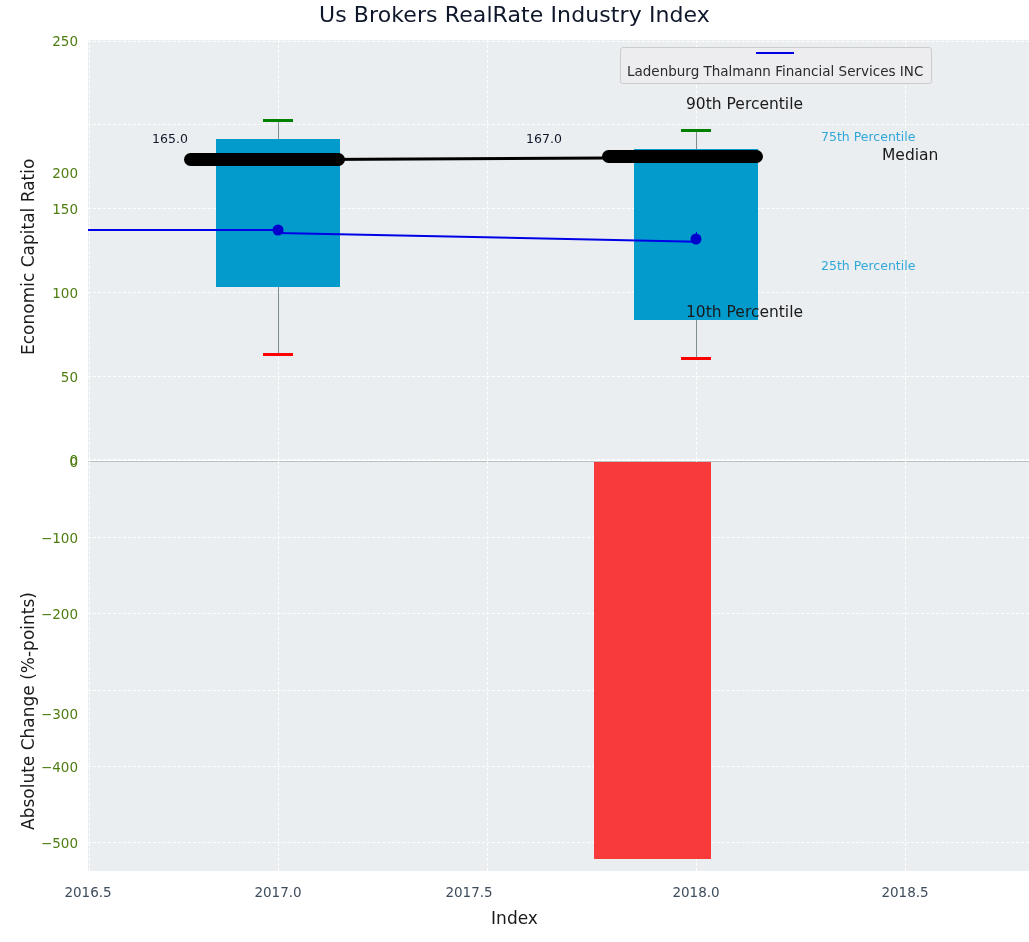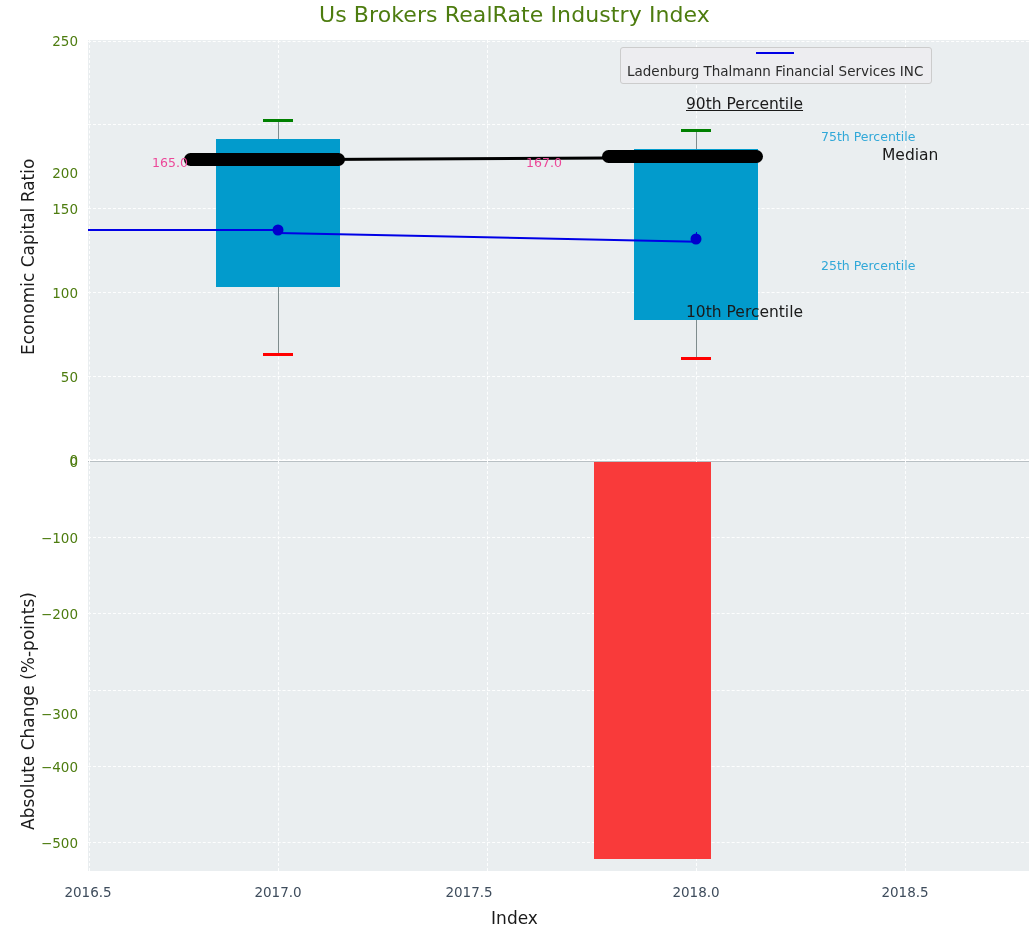--- a/index.html
+++ b/index.html
@@ -9,21 +9,21 @@
     background:#ffffff;
     font-family:"DejaVu Sans","Liberation Sans",sans-serif;
     overflow:hidden;
   }
   #figure{position:relative;width:1029px;height:942px;}
 
   
   .chart-title{
     position:absolute;left:0;top:2px;width:1029px;
     text-align:center;
-    font-size:22px;color:#4d7c0f;font-weight:400;
+    font-size:22px;color:#0f172a;font-weight:400;
     letter-spacing:.1px;
   }
 
   
   .panel{
     position:absolute;
     background:#eaeef0;
     overflow:hidden;
   }
   #panel-top{left:88px;top:40px;width:941px;height:420px;}
@@ -64,22 +64,22 @@
 
   
   .box{position:absolute;background:#029bcc;}
   .whisker-line{position:absolute;width:0;border-left:1.6px solid #7f8c8d;}
   .cap{position:absolute;height:0;}
   .cap-high{border-top:3px solid #008000;}
   .cap-low{border-top:3px solid #ff0000;}
   .median-seg{position:absolute;height:0;border-top:3px solid #000000;}
   .median-fat{position:absolute;background:#000000;border-radius:7px;height:13px;}
   .value-label{
-    position:absolute;font-size:12.5px;color:#ec4899;
-    transform:translateX(-50%);white-space:nowrap;margin-top:24px;
+    position:absolute;font-size:12.5px;color:#0f172a;
+    transform:translateX(-50%);white-space:nowrap;
   }
 
   
   .co-line{position:absolute;height:0;border-top:2px solid #0000e6;transform-origin:0 0;}
   .co-dot{position:absolute;width:11px;height:11px;border-radius:50%;
           background:#0000cd;transform:translate(-50%,-50%);}
 
   
   .change-bar{position:absolute;background:#f93a3a;}
 
@@ -181,21 +181,21 @@
   <div class="xtick" style="left:88px;">2016.5</div>
   <div class="xtick" style="left:278px;">2017.0</div>
   <div class="xtick" style="left:469px;">2017.5</div>
   <div class="xtick" style="left:696px;">2018.0</div>
   <div class="xtick" style="left:905px;">2018.5</div>
 
   <div class="ylabel" id="ylabel-top">Economic Capital Ratio</div>
   <div class="ylabel" id="ylabel-bot">Absolute Change (%-points)</div>
   <div class="xlabel">Index</div>
 
-  <div class="anno anno-dark" style="left:686px;top:95px;text-decoration:underline;">90th Percentile</div>
+  <div class="anno anno-dark" style="left:686px;top:95px;">90th Percentile</div>
   <div class="anno anno-blue" style="left:821px;top:129px;">75th Percentile</div>
   <div class="anno anno-dark" style="left:882px;top:146px;">Median</div>
   <div class="anno anno-blue" style="left:821px;top:258px;">25th Percentile</div>
   <div class="anno anno-dark" style="left:686px;top:303px;">10th Percentile</div>
 
   <div class="legend" style="left:620px;top:47px;flex-direction:column;">
     <span class="legend-swatch"></span>
     <span class="legend-text">Ladenburg Thalmann Financial Services INC</span>
   </div>
 

